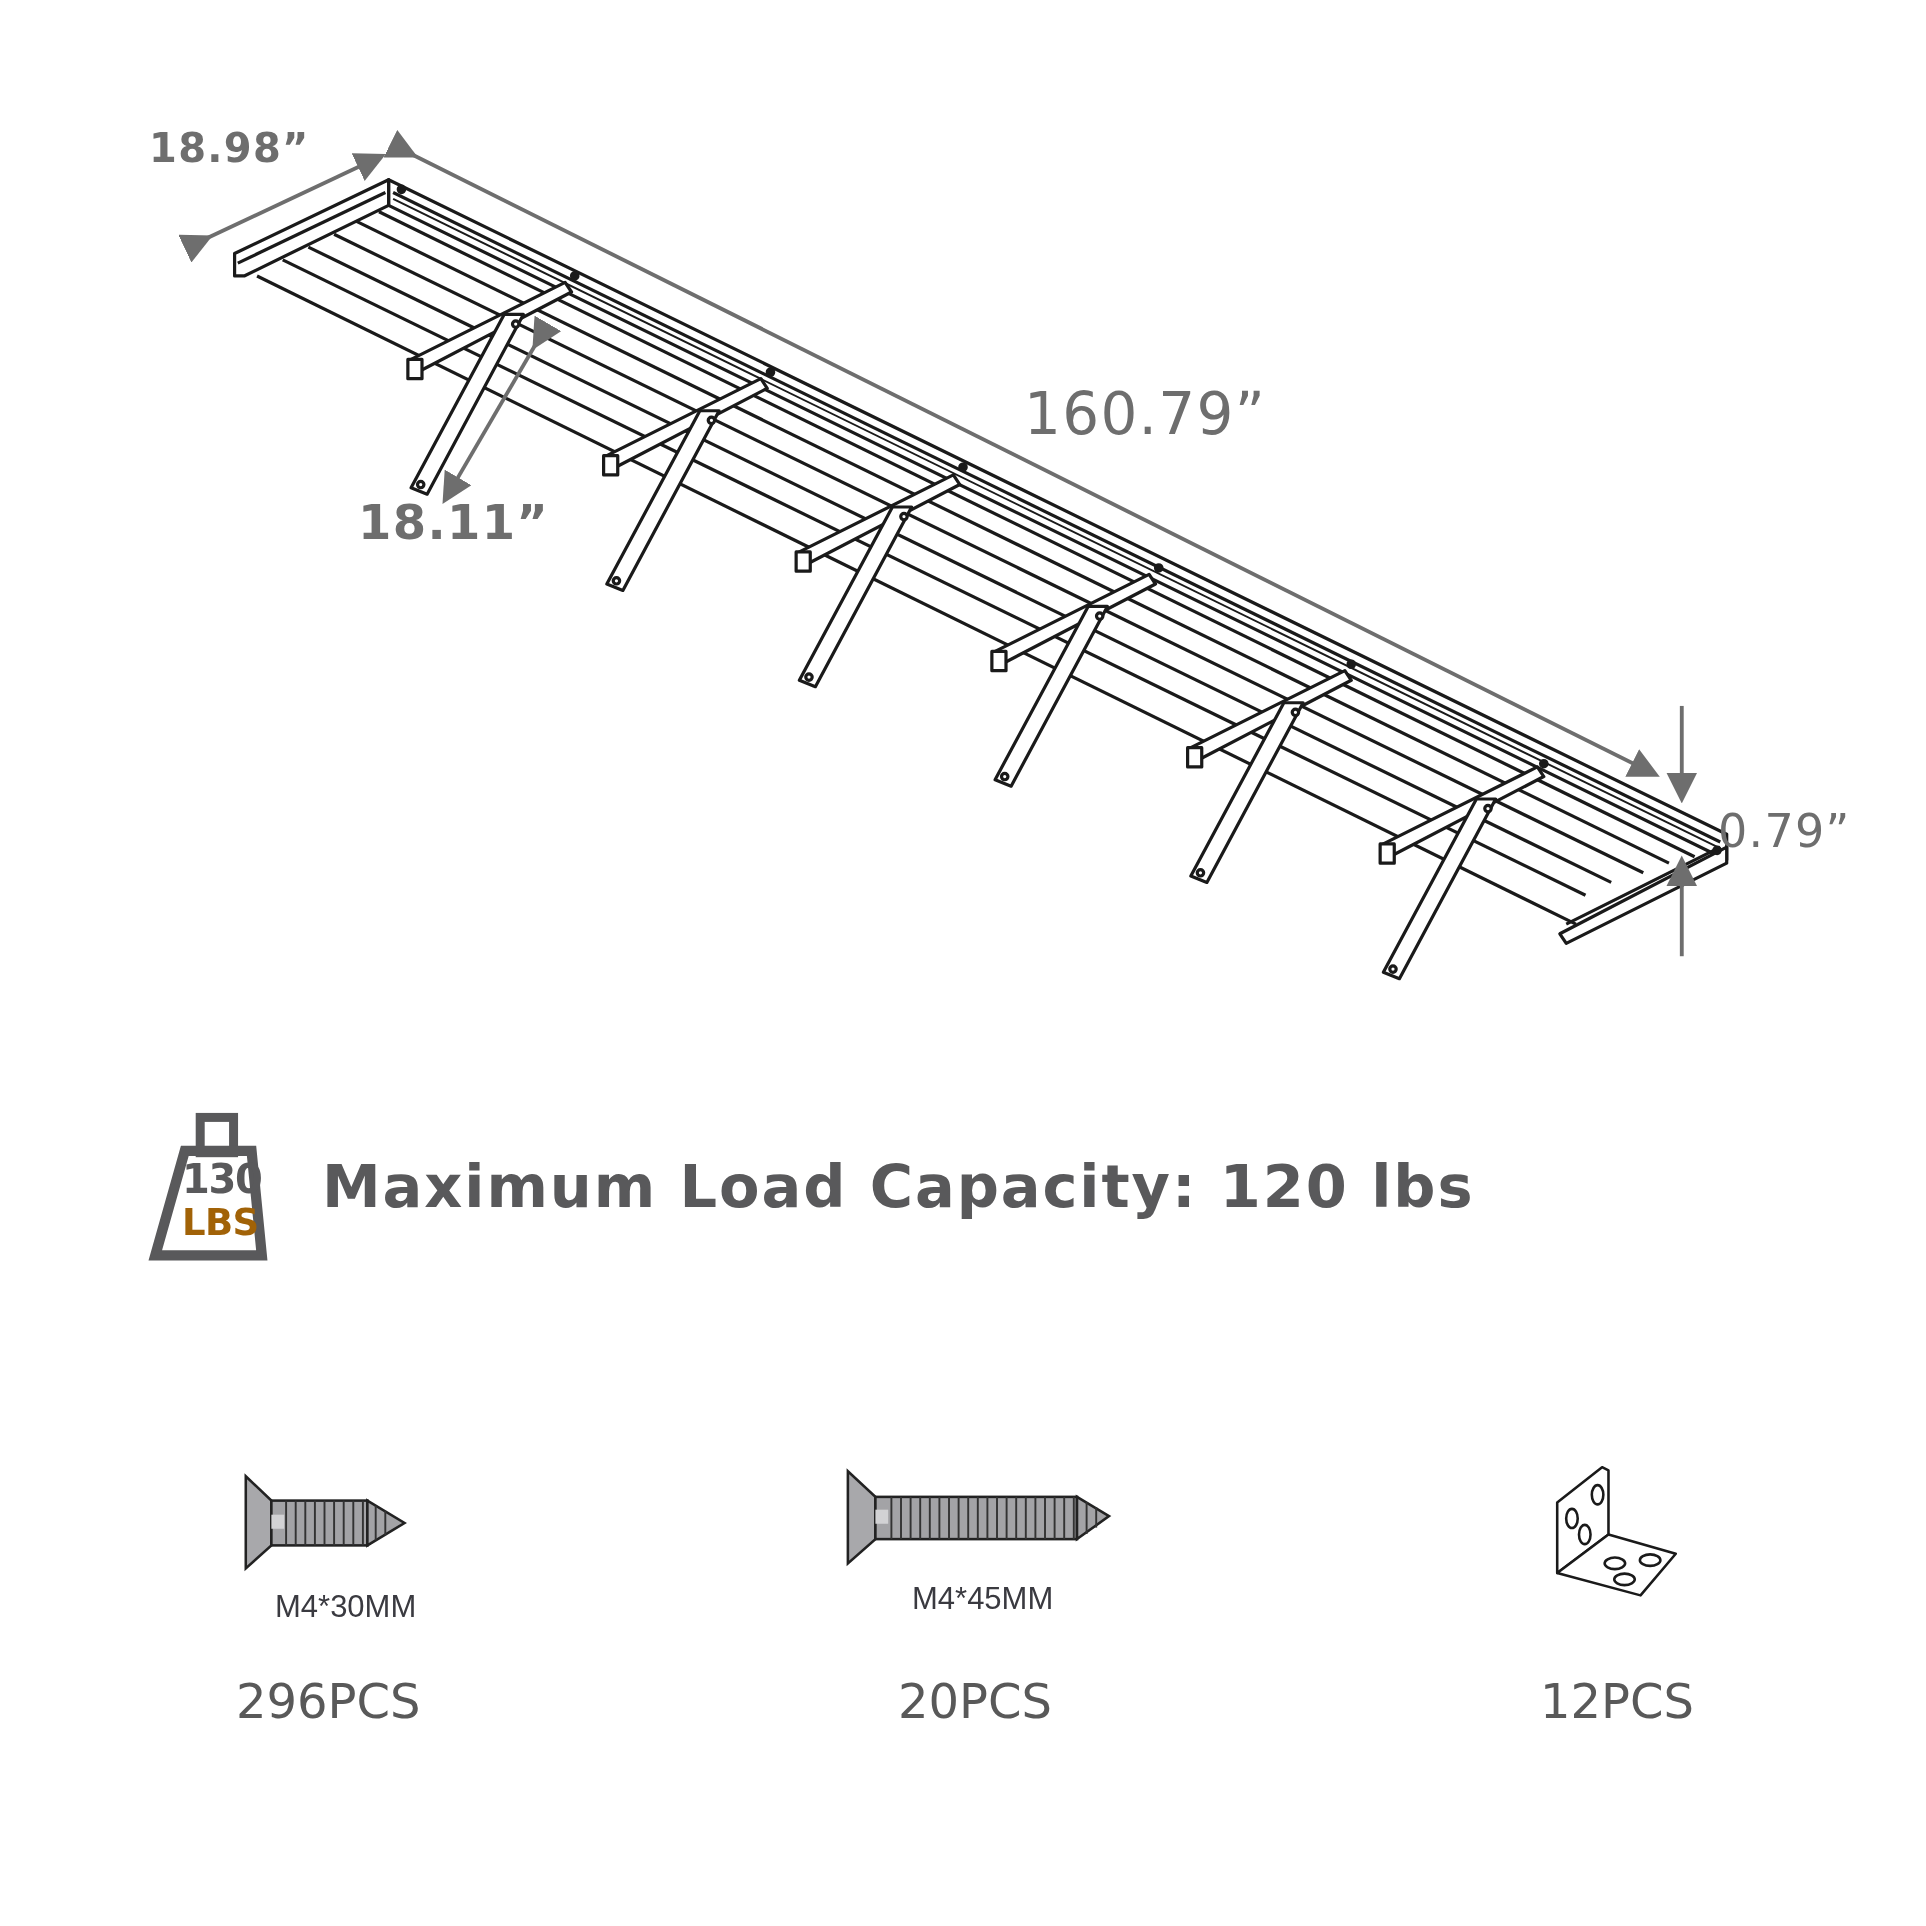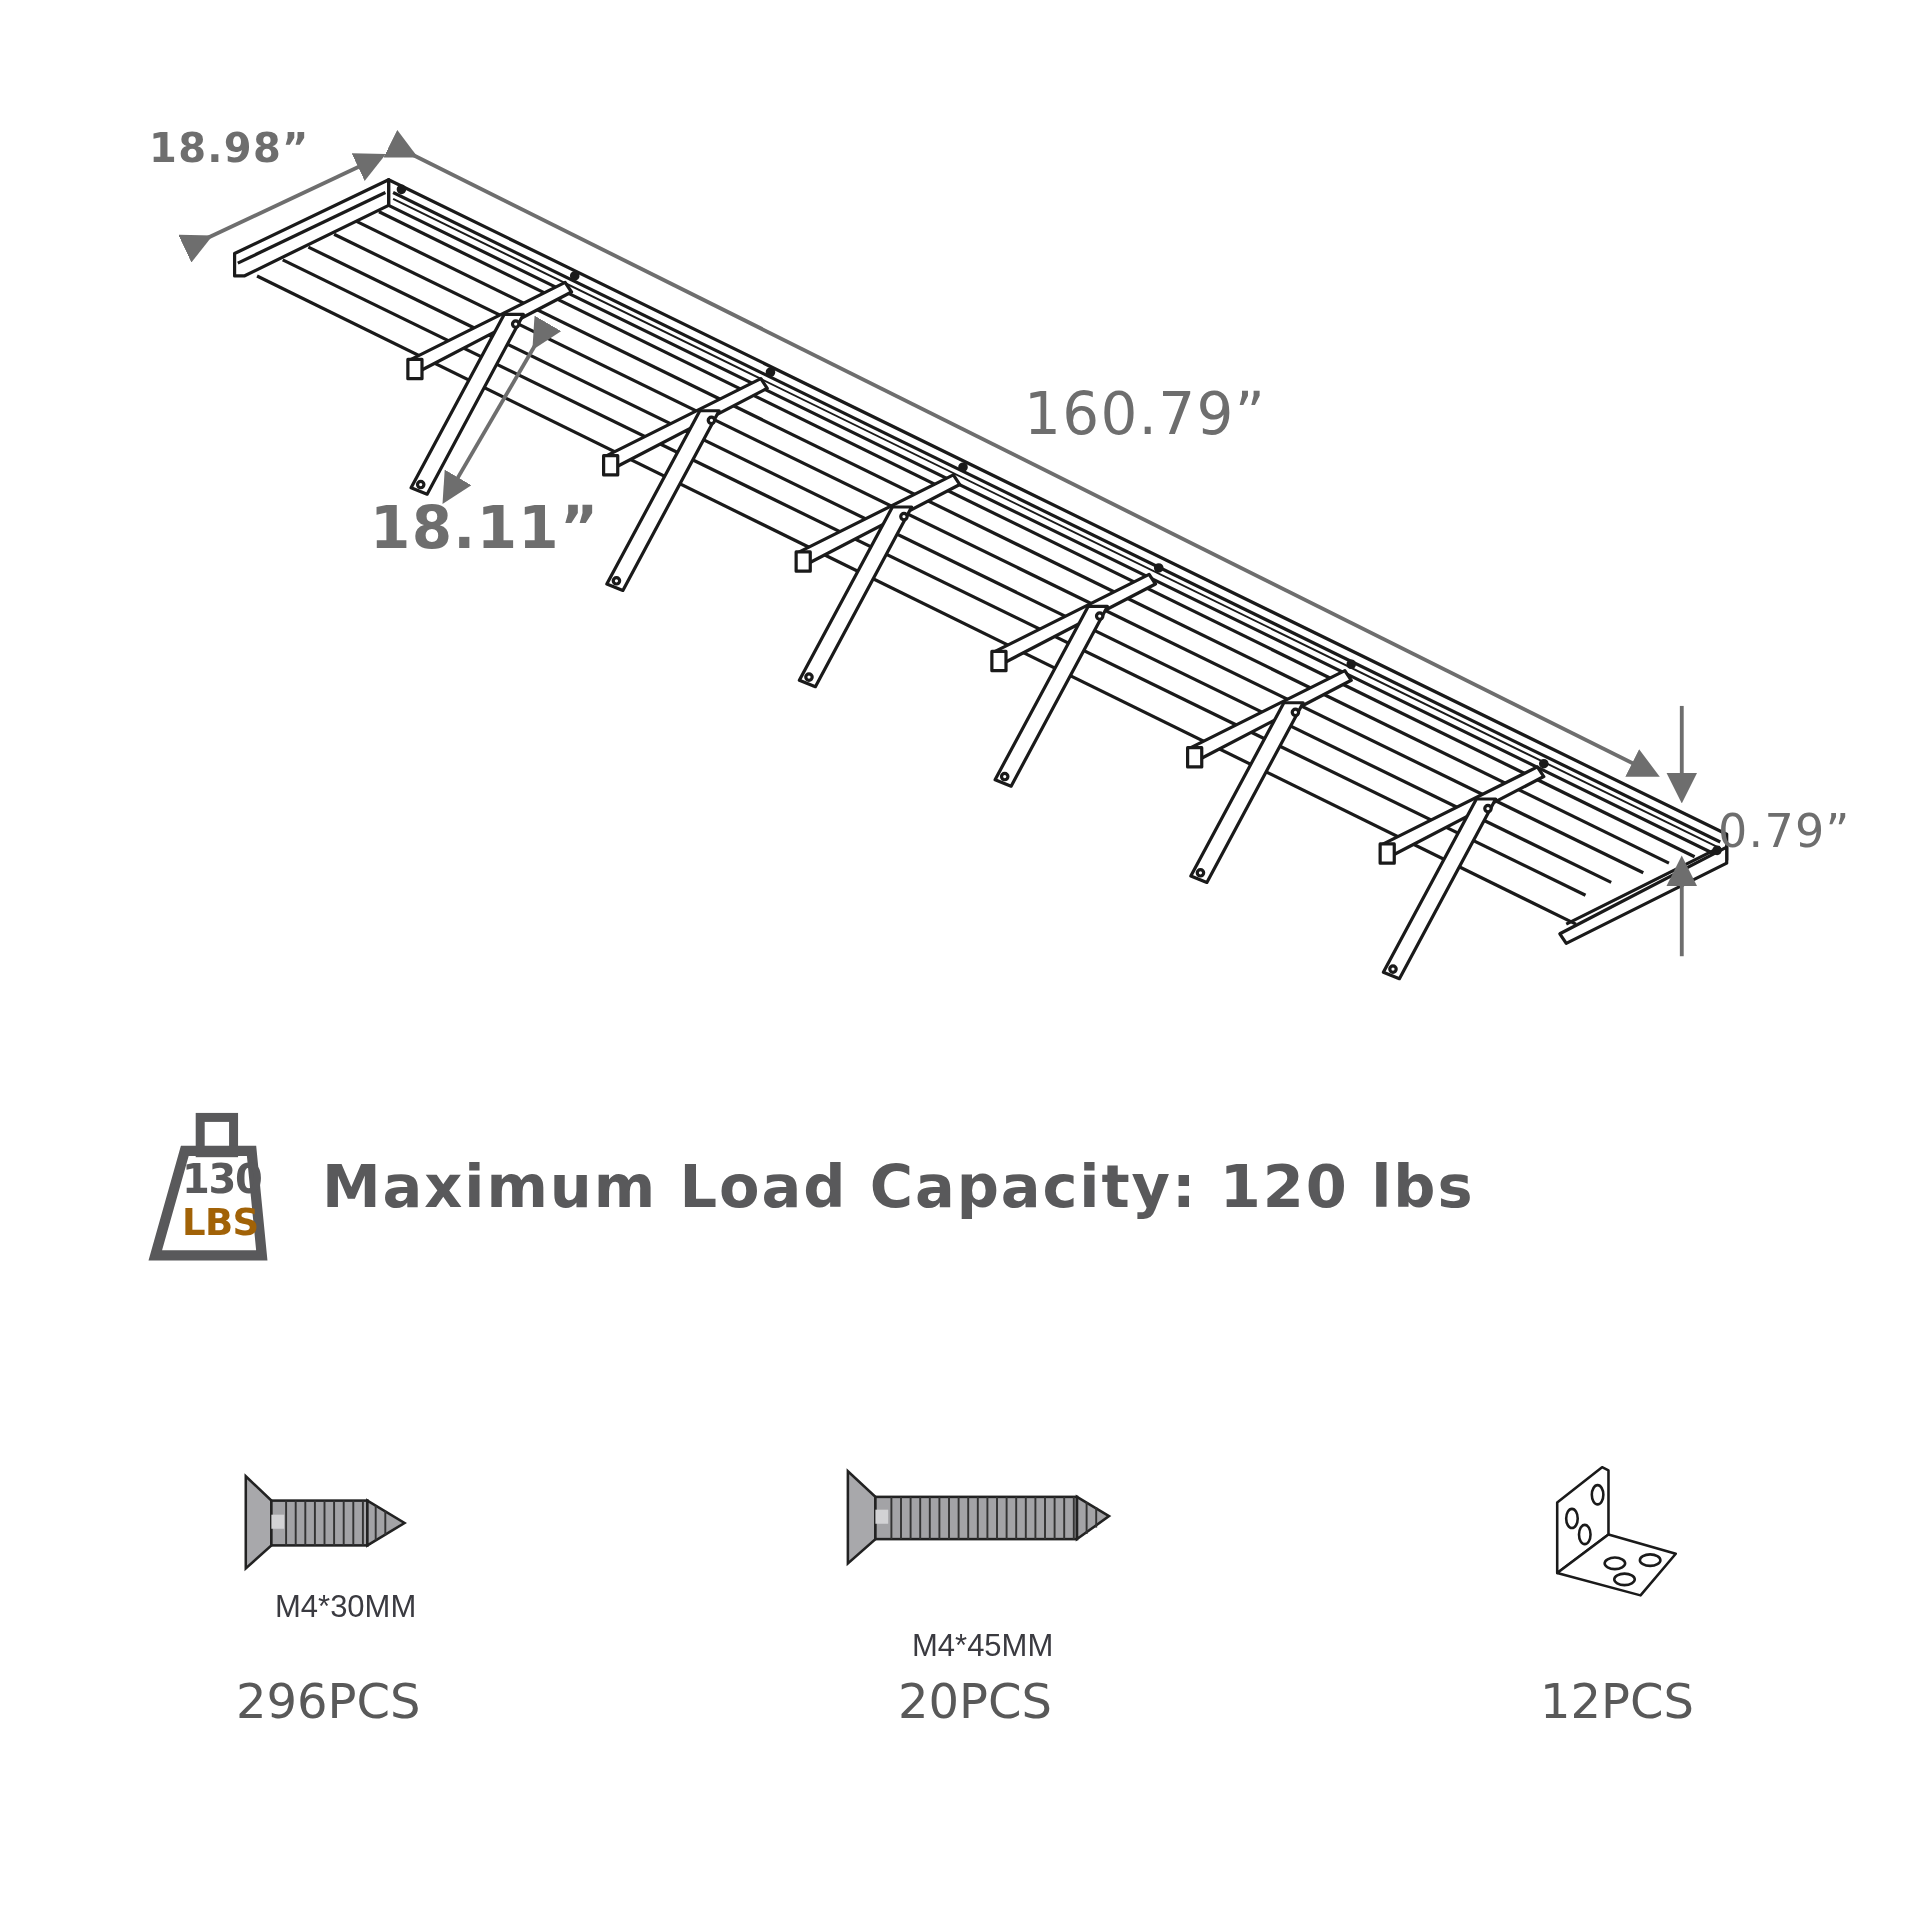--- a/index.html
+++ b/index.html
@@ -100,21 +100,21 @@
     <line x1="320" y1="372" x2="590" y2="245" marker-start="url(#arr)" marker-end="url(#arr)"></line>
     <line x1="640" y1="240" x2="2575" y2="1205" marker-start="url(#arr)" marker-end="url(#arr)"></line>
     <line x1="835" y1="535" x2="695" y2="775" marker-start="url(#arr)" marker-end="url(#arr)"></line>
     <line x1="2620" y1="1100" x2="2620" y2="1240" marker-end="url(#arr)"></line>
     <line x1="2620" y1="1490" x2="2620" y2="1345" marker-end="url(#arr)"></line>
   </g>
 </svg>
 
 <div class="dim-label" style="left:123px;top:125px;font-size:40px;margin-left:26px;">18.98”</div>
 <div class="dim-label" style="left:1024px;top:380px;font-size:58px;font-weight:normal;">160.79”</div>
-<div class="dim-label" style="left:358px;top:494px;font-size:58px;margin-left:12px;">18.11”</div>
+<div class="dim-label" style="left:358px;top:494px;font-size:48px;">18.11”</div>
 <div class="dim-label" style="left:1718px;top:804px;font-size:46px;font-weight:normal;">0.79”</div>
 
 <div>
   <svg width="154" height="154" viewBox="0 0 240 240" style="left:154px;top:1111px;">
     <rect x="72" y="10" width="52" height="55" fill="none" stroke="#59595b" stroke-width="14"></rect>
     <polygon points="48,62 152,62 168,225 2,225" fill="none" stroke="#59595b" stroke-width="16"></polygon>
   </svg>
   <div class="abs" style="left:182px;top:1156px;font-family:'DejaVu Sans',sans-serif;font-weight:bold;font-size:40px;color:#59595b;letter-spacing:-1.3px;text-align:right;">130</div>
   <div class="abs" style="left:182px;top:1201px;font-family:'DejaVu Sans',sans-serif;font-weight:bold;font-size:37px;color:#a16207;letter-spacing:-0.6px;">LBS</div>
   <div class="load-text" style="left:322px;top:1143px;margin-top:9px;">Maximum Load Capacity: 120 lbs</div>
@@ -170,21 +170,21 @@
         <line x1="280" y1="42" x2="280" y2="108"></line>
           <line x1="295" y1="42" x2="295" y2="108"></line>
         <line x1="310" y1="42" x2="310" y2="108"></line>
           <line x1="325" y1="42" x2="325" y2="108"></line>
         <line x1="340" y1="42" x2="340" y2="108"></line>
           <line x1="355" y1="42" x2="355" y2="108"></line>
         <line x1="375" y1="50" x2="375" y2="100"></line>
           <line x1="390" y1="58" x2="390" y2="90"></line>
       </g>
     </svg>
-    <div class="spec-label" style="left:912px;top:1628px;">M4*45MM</div>
+    <div class="spec-label" style="left:912px;top:1581px;">M4*45MM</div>
     <div class="qty-label" style="left:898px;top:1673px;">20PCS</div>
   </div>
 
   <div>
     <svg width="141" height="141" viewBox="0 0 220 220" style="left:1554px;top:1464px;">
       <g stroke="#1a1a1a" stroke-width="4" fill="#fff" stroke-linejoin="round">
         <polygon points="5,60 75,5 85,10 85,110 5,170"></polygon>
         <polygon points="5,170 85,110 190,140 135,205"></polygon>
         <ellipse cx="28" cy="85" rx="9" ry="15"></ellipse>
         <ellipse cx="48" cy="110" rx="9" ry="15"></ellipse>

